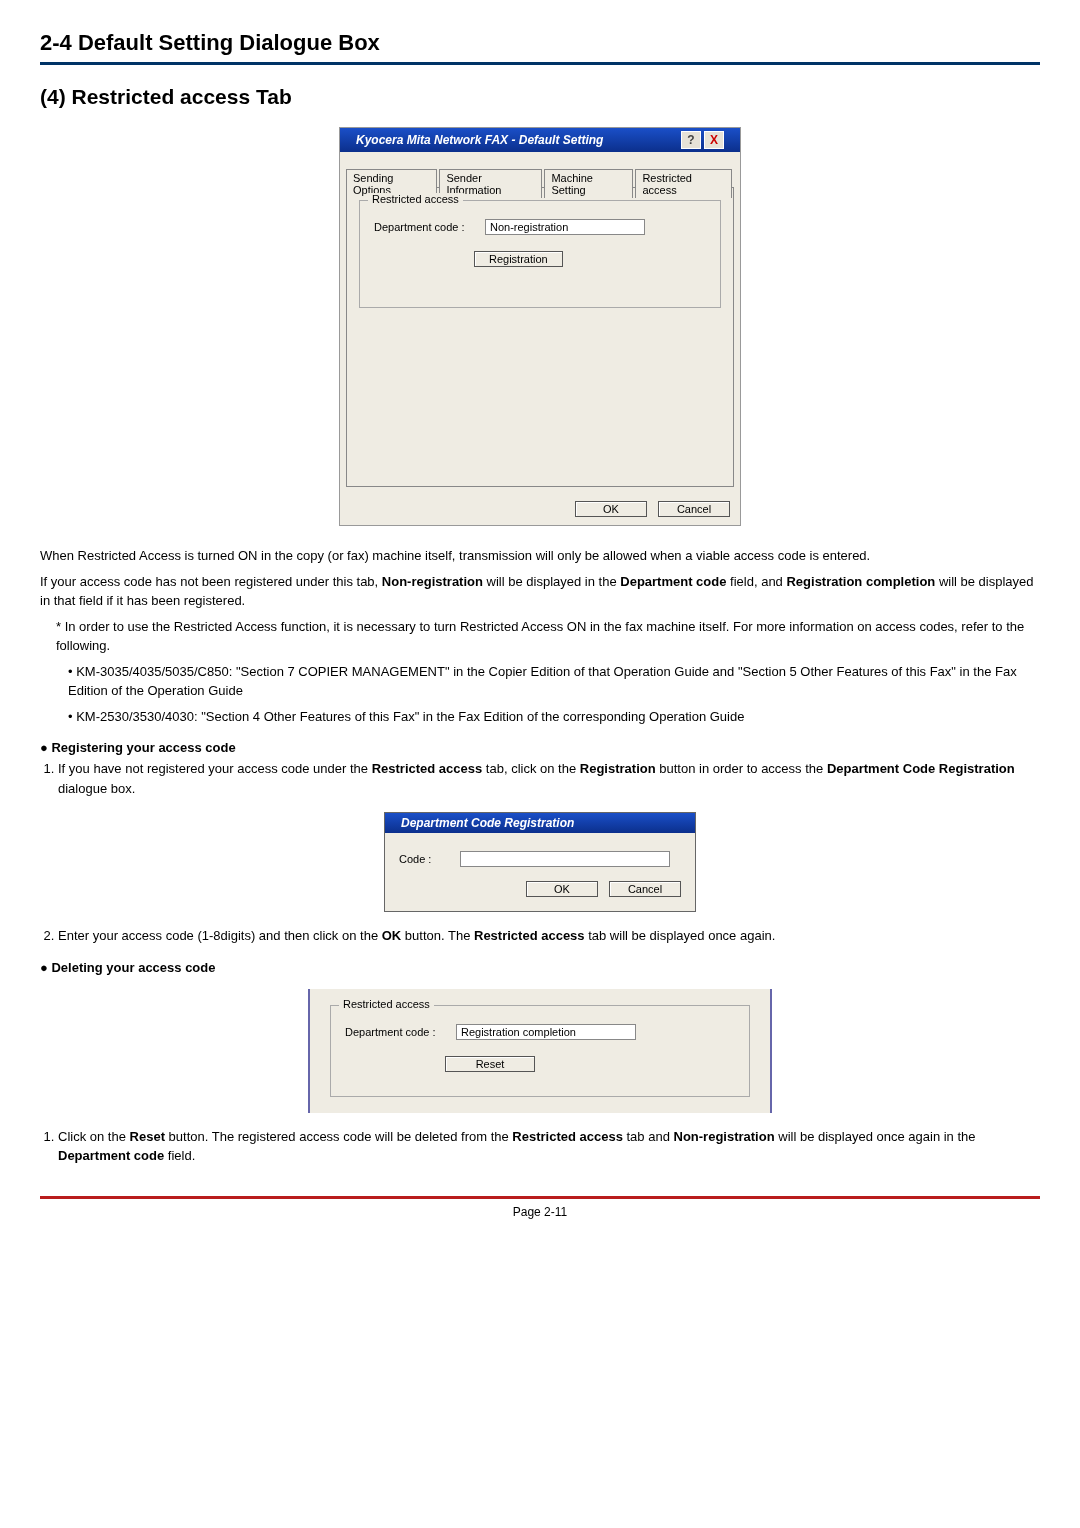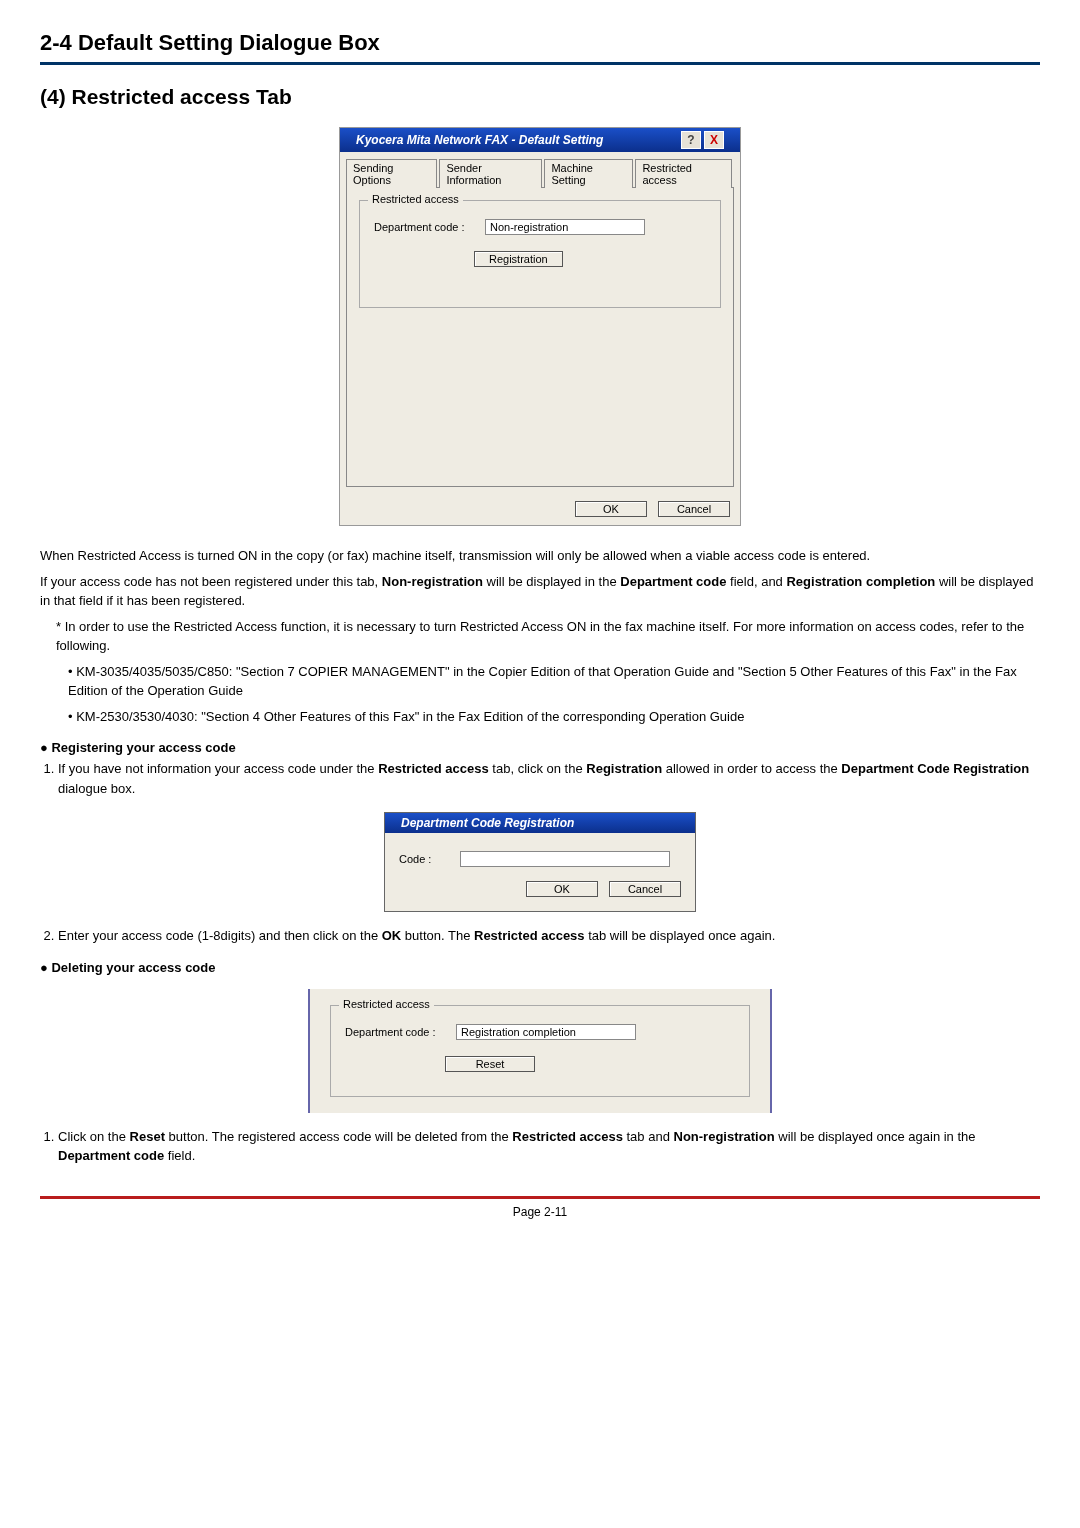--- a/index.html
+++ b/index.html
@@ -35,21 +35,21 @@
     width: 18px; height: 16px; margin-left: 3px;
     background: #e6e2d8; border: 1px solid #fff;
     display: flex; align-items: center; justify-content: center;
     font-weight: bold; font-size: 12px; color: #444;
   }
   .tb-btn.close { color: #c00; }
   .tabstrip { display: flex; padding: 6px 6px 0 6px; font-size: 11px; }
   .tab {
     border: 1px solid #888; border-bottom: none;
     padding: 2px 6px; margin-right: 2px; background: #efece3;
-    position: relative; top: 1px;
+    position: relative; top: 11px;
   }
   .tab.active { background: #efece3; z-index: 2; }
   .tabpanel {
     border: 1px solid #888; margin: 0 6px 6px 6px; padding: 12px;
     background: #efece3; height: 300px; box-sizing: border-box;
   }
   .groupbox {
     border: 1px solid #aaa; padding: 18px 14px 24px 14px; position: relative;
     background: #efece3;
   }
@@ -134,21 +134,21 @@
   <p>
     <span>If your access code has not been registered under this tab, </span><b>Non-registration</b><span> will be displayed in the </span><b>Department code</b><span> field, and </span><b>Registration completion</b><span> will be displayed in that field if it has been registered.</span>
   </p>
   <p class="indent1">* In order to use the Restricted Access function, it is necessary to turn Restricted Access ON in the fax machine itself. For more information on access codes, refer to the following.</p>
   <p class="indent2">• KM-3035/4035/5035/C850: "Section 7  COPIER MANAGEMENT" in the Copier Edition of that Operation Guide and "Section 5  Other Features of this Fax" in the Fax Edition of the Operation Guide</p>
   <p class="indent2">• KM-2530/3530/4030: "Section 4  Other Features of this Fax" in the Fax Edition of the corresponding Operation Guide</p>
 
   <div class="bullet-heading">Registering your access code</div>
   <ol class="steps">
     <li>
-      <span>If you have not information your access code under the </span><b>Restricted access</b><span> tab, click on the </span><b>Registration</b><span> allowed in order to access the </span><b>Department Code Registration</b><span> dialogue box.</span>
+      <span>If you have not registered your access code under the </span><b>Restricted access</b><span> tab, click on the </span><b>Registration</b><span> button in order to access the </span><b>Department Code Registration</b><span> dialogue box.</span>
     </li>
   </ol>
 </div>
 
 <div class="small-dialog">
   <div class="titlebar">
     <span class="titlebar-text">Department Code Registration</span>
   </div>
   <div class="small-dialog-body">
     <div class="form-row">

